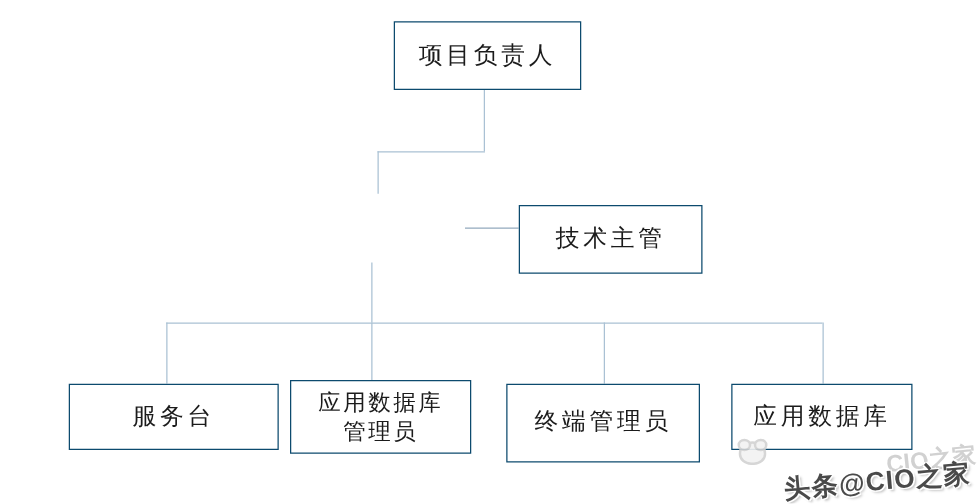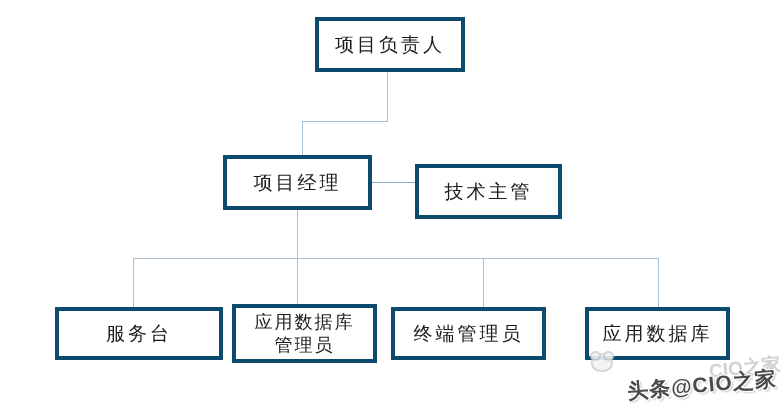--- a/index.html
+++ b/index.html
@@ -12,38 +12,38 @@
     position: relative;
     width: 783px;
     height: 403px;
     background: #ffffff;
     overflow: hidden;
   }
   
   .node {
     position: absolute;
     box-sizing: border-box;
-    border: 4px solid #0c4a6e;
+    border: 1px solid #0c4a6e;
     background: #ffffff;
     display: flex;
     align-items: center;
     justify-content: center;
     text-align: center;
     color: #1b1b1b;
     font-size: 19px;
     letter-spacing: 3px;
     line-height: 1.25;
     white-space: pre-line;
   }
   .node-top      { left: 315px; top: 17px;  width: 150px; height: 55px; }
   .node-manager  { left: 223px; top: 155px; width: 149px; height: 55px; }
   .node-tech     { left: 415px; top: 164px; width: 147px; height: 55px; }
   .node-service  { left: 55px;  top: 307px; width: 168px; height: 53px; }
   .node-appdb    { left: 232px; top: 304px; width: 145px; height: 59px; font-size: 18px; letter-spacing: 2px; }
-  .node-terminal { left: 391px; top: 307px; width: 155px; height: 53px; }
+  .node-terminal { left: 405px; top: 307px; width: 155px; height: 63px; font-family: Liberation Mono, monospace; }
   .node-network  { left: 585px; top: 307px; width: 145px; height: 53px; }
 
   
   .line {
     position: absolute;
     background: #aac1d4;
   }
   .line.h { height: 1px; }
   .line.v { width: 1px; }
 
@@ -129,21 +129,20 @@
   <div class="line v ln-top-drop2"></div>
   <div class="line h ln-mgr-tech"></div>
   <div class="line v ln-riser"></div>
   <div class="line h ln-bus"></div>
   <div class="line v ln-drop-1"></div>
   <div class="line v ln-drop-2"></div>
   <div class="line v ln-drop-3"></div>
   <div class="line v ln-drop-4"></div>
 
   <div class="node node-top">项目负责人</div>
-  <div class="node node-manager">项目经理</div>
   <div class="node node-tech">技术主管</div>
   <div class="node node-service">服务台</div>
   <div class="node node-appdb">应用数据库
 管理员</div>
   <div class="node node-terminal">终端管理员</div>
   <div class="node node-network">应用数据库</div>
 
   <div class="watermark">
     <span class="wm-logo"></span>
     <span class="wm-ghost">CIO之家</span>

